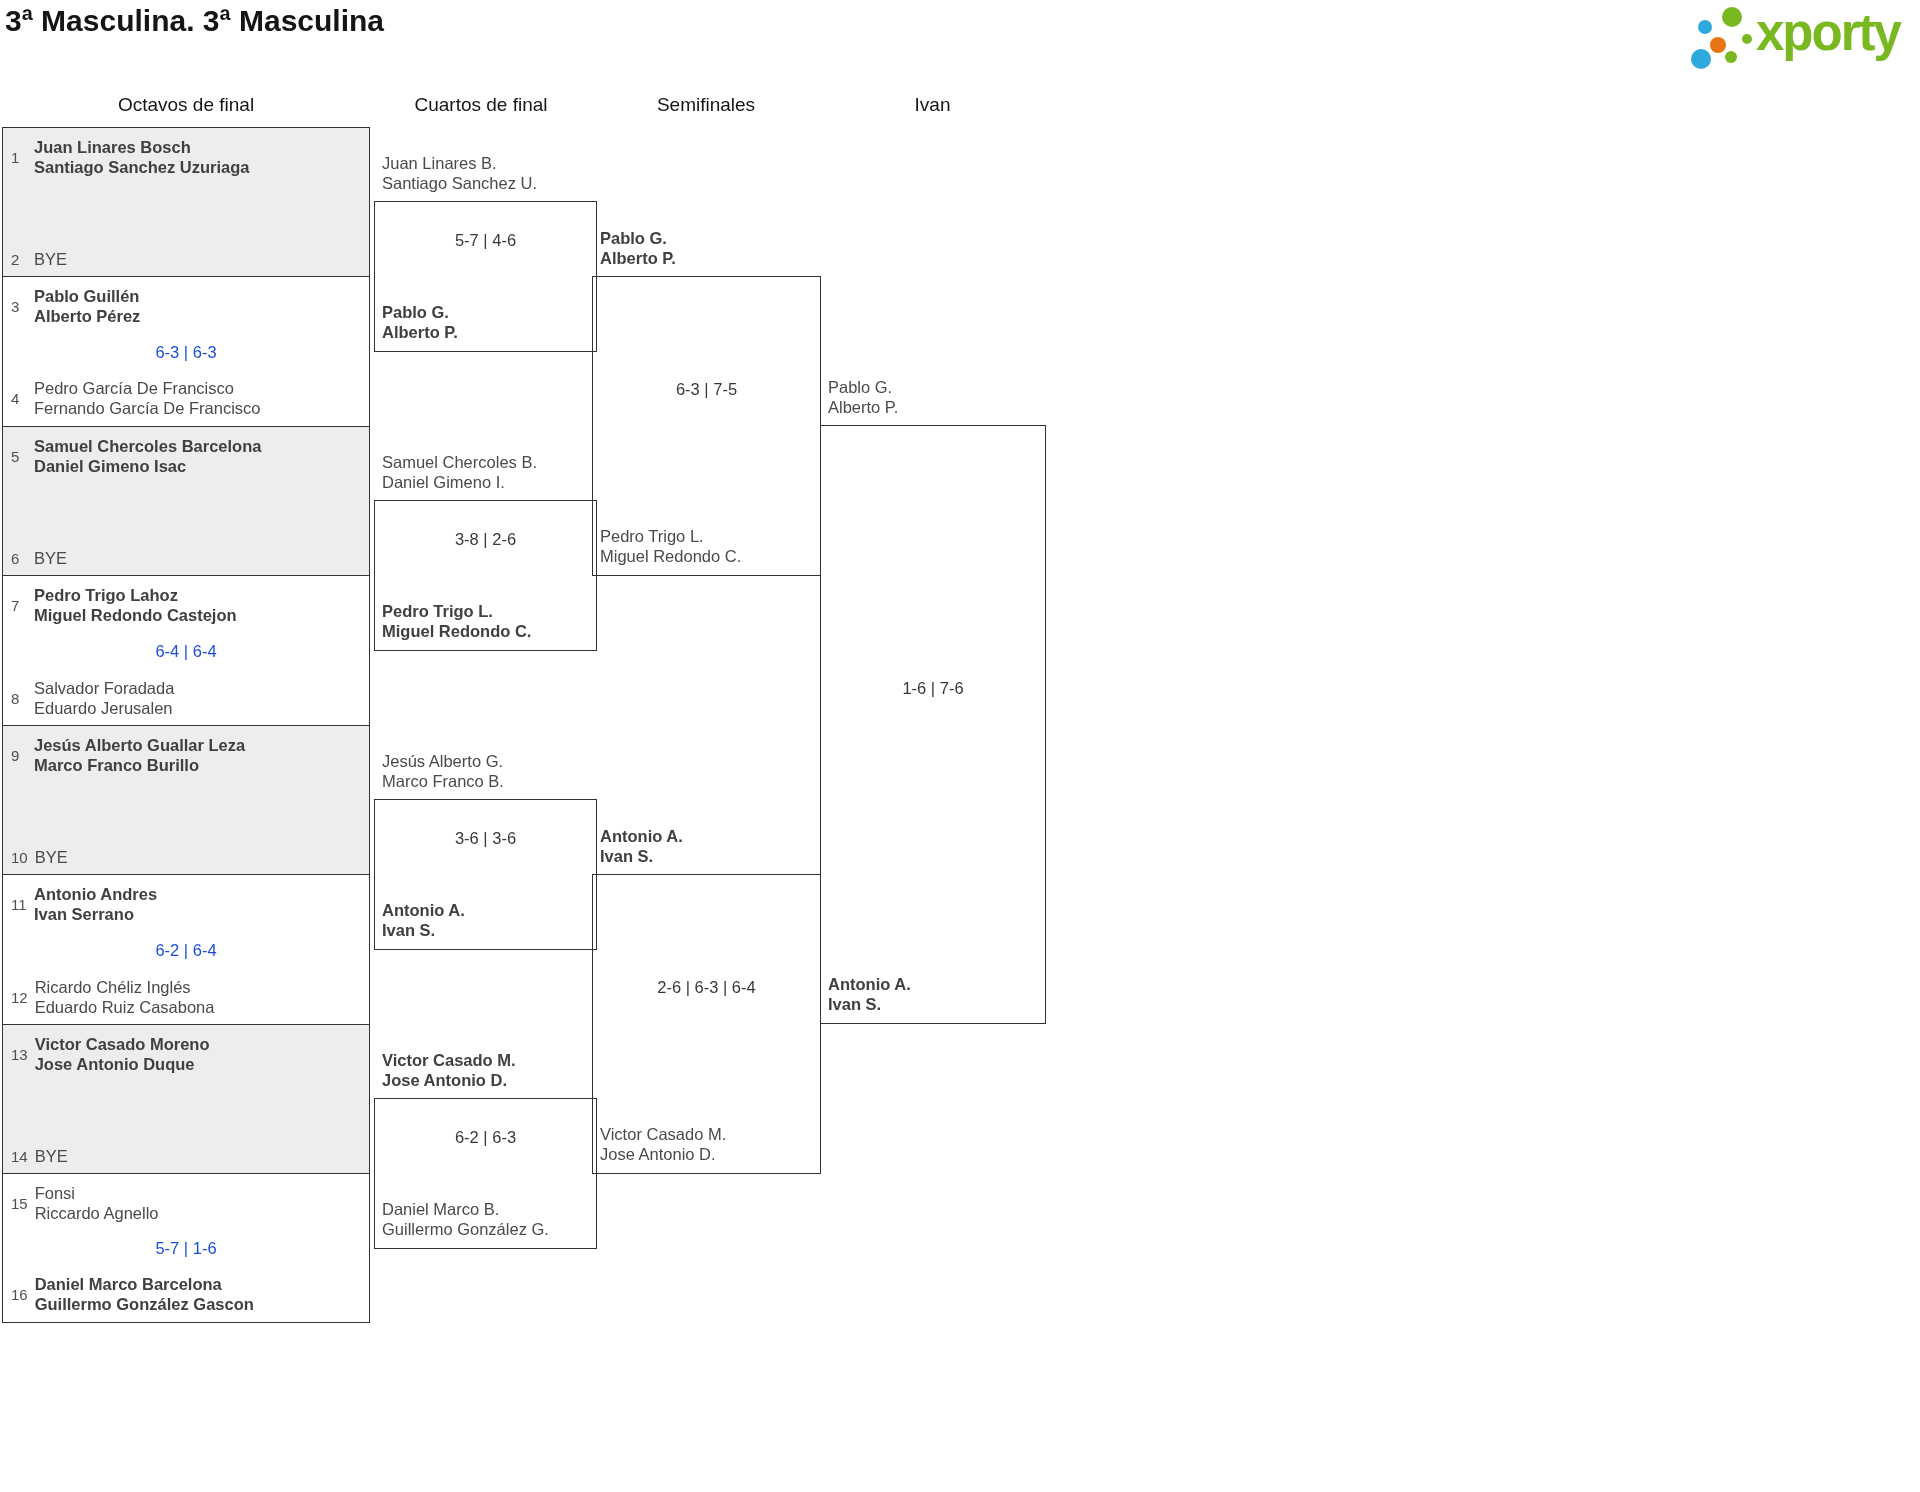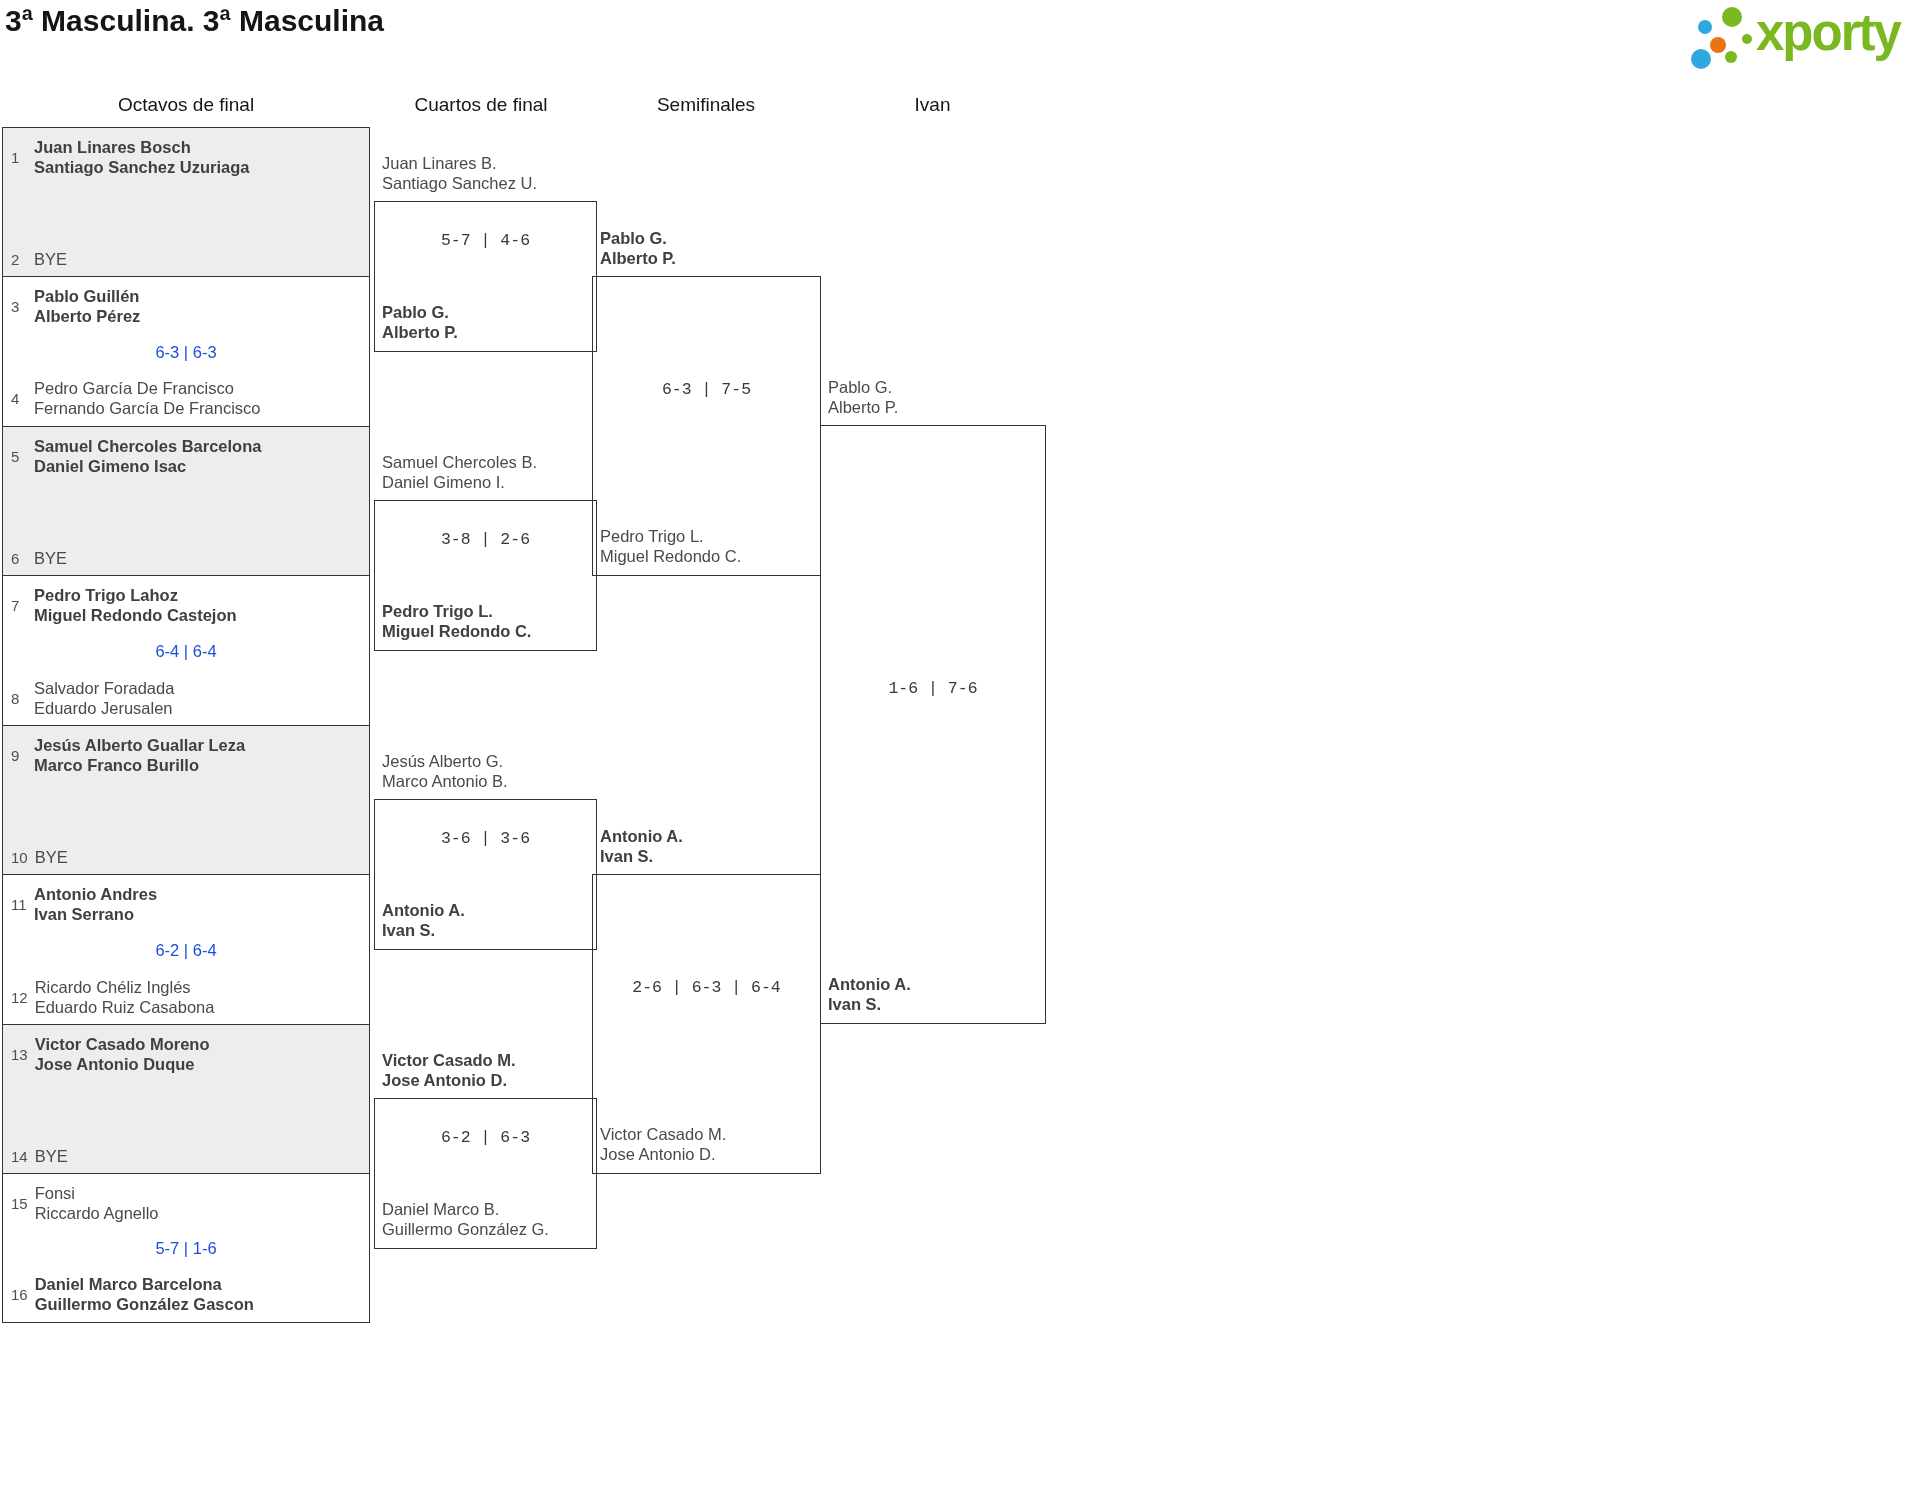--- a/index.html
+++ b/index.html
@@ -44,21 +44,21 @@
   
   .rm{position:absolute;box-sizing:border-box;border:1px solid #333;background:transparent;}
   .qf{left:374px;width:223px;height:151px;}
   .qf-0{top:201px;} .qf-1{top:500px;} .qf-2{top:799px;} .qf-3{top:1098px;}
   .sf{left:592px;width:229px;height:300px;}
   .sf-0{top:276px;} .sf-1{top:874px;}
   .fin{left:820px;width:226px;height:599px;top:425px;}
   .rm .team{position:absolute;left:7px;}
   .rm .t-top{bottom:100%;margin-bottom:9px;}
   .rm .t-bot{bottom:9px;}
-  .r-score{position:absolute;left:0;right:0;text-align:center;font-size:16.5px;color:#383838;font-family:Liberation Mono, monospace;}
+  .r-score{position:absolute;left:0;right:0;text-align:center;font-size:16.5px;color:#383838;}
   .qf .r-score{top:29px;}
   .sf .r-score{top:103px;}
   .fin .r-score{top:253px;}
 </style>
 </head>
 <body>
 
 <div class="title-block">
   <div class="title-line">3ª Masculina. 3ª Masculina</div>
 </div>
@@ -197,21 +197,21 @@
 </div>
 <div class="rm qf qf-1">
   <div class="team t-top">Samuel Chercoles B.
 Daniel Gimeno I.</div>
   <div class="r-score">3-8 | 2-6</div>
   <div class="team t-bot winner">Pedro Trigo L.
 Miguel Redondo C.</div>
 </div>
 <div class="rm qf qf-2">
   <div class="team t-top">Jesús Alberto G.
-Marco Antonio B.</div>
+Marco Franco B.</div>
   <div class="r-score">3-6 | 3-6</div>
   <div class="team t-bot winner">Antonio A.
 Ivan S.</div>
 </div>
 <div class="rm qf qf-3">
   <div class="team t-top winner">Victor Casado M.
 Jose Antonio D.</div>
   <div class="r-score">6-2 | 6-3</div>
   <div class="team t-bot">Daniel Marco B.
 Guillermo González G.</div>

